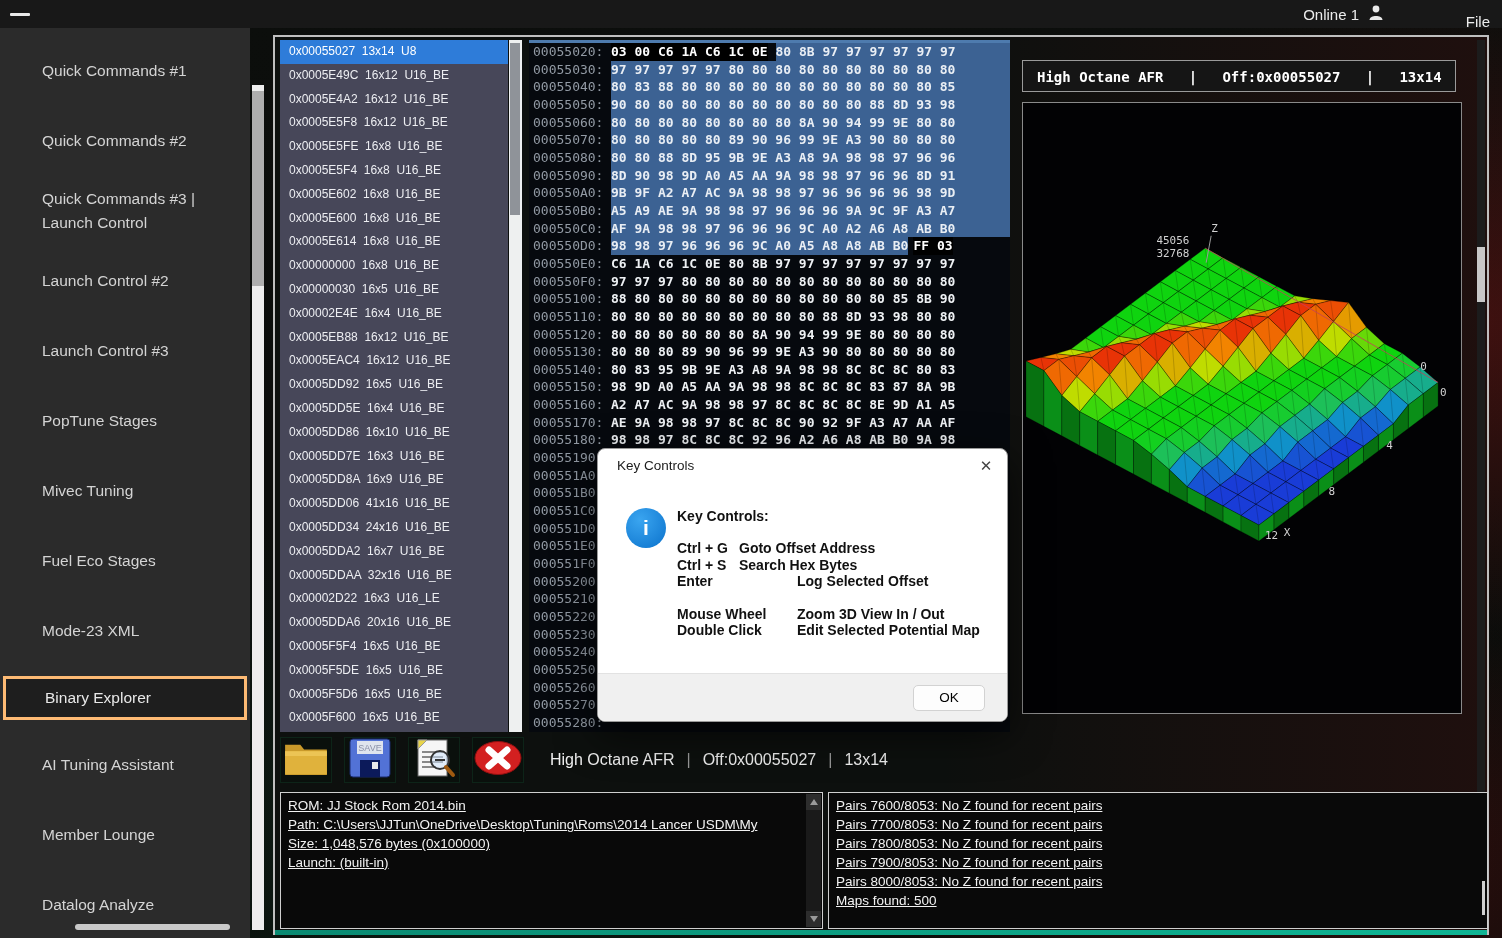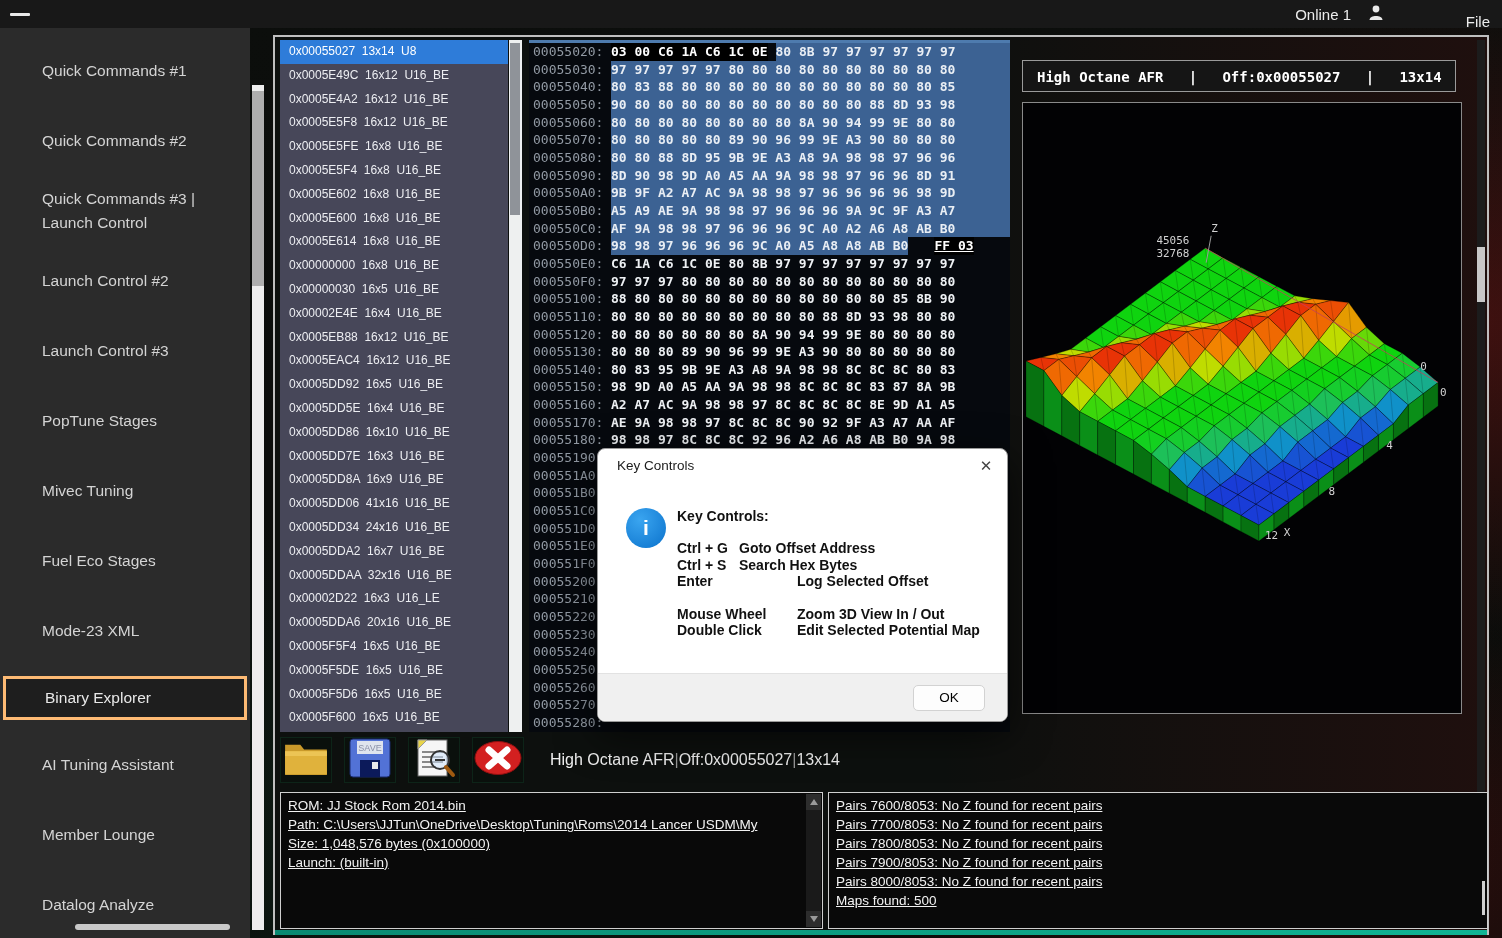--- a/index.html
+++ b/index.html
@@ -8,21 +8,21 @@
       radial-gradient(900px 520px at 1460px 320px, rgba(150,22,22,.38), transparent 62%),
       radial-gradient(760px 420px at 1320px 860px, rgba(130,18,18,.33), transparent 60%),
       radial-gradient(820px 520px at 420px 820px, rgba(18,70,44,.28), transparent 60%),
       linear-gradient(#0c0e0c,#0a0c0a);
     }
   .abs{position:absolute}
 
   
   #titlebar{left:0;top:0;width:1502px;height:28px;background:#181818;color:#ececec;font-size:15px}
   #min-dash{left:10px;top:13px;width:20px;height:3px;background:#e9e9e9;border-radius:1px}
-  #online-wrap{right:118px;top:4px;display:flex;align-items:center;gap:17px;height:20px}
+  #online-wrap{right:118px;top:4px;display:flex;align-items:center;gap:9px;height:20px}
   #file-label{right:12px;top:12px;line-height:20px}
 
   
   #sidebar{left:0;top:28px;width:250px;height:910px;background:#2b2b2b;overflow:hidden;padding-top:8px;box-sizing:border-box}
   .sb-item{height:70px;display:flex;align-items:center;padding-left:42px;padding-right:10px;
     color:#d4d4d4;font-size:15.5px;line-height:24px;box-sizing:border-box;cursor:default}
   .sb-item.sel{height:44px;margin:10px 3px;padding-left:39px;border:3px solid #fdba74;background:#1e1e1e;color:#e8e8e8}
   #sb-vtrack{left:252px;top:85px;width:12px;height:845px;background:#ededed}
   #sb-vthumb{position:absolute;left:0;top:6px;width:12px;height:195px;background:#aeaeae}
   #sb-htrack{left:75px;top:924px;width:155px;height:6px;background:#c9c9c9;border-radius:3px}
@@ -53,21 +53,21 @@
   #viewhdr{left:747px;top:23px;width:434px;height:32px;border:1px solid #9a9a9a;background:#151515;color:#fff;
     font-family:"DejaVu Sans Mono",monospace;font-size:14px;font-weight:bold;line-height:32px;padding-left:14px;white-space:pre;box-sizing:border-box}
   #view3d{left:747px;top:65px;width:438px;height:610px;border:1px solid #8a8a8a;background:#020204;box-sizing:content-box}
   #right-track{left:1202px;top:3px;width:8px;height:888px;background:#1c1c1c}
   #right-thumb{position:absolute;left:0;top:207px;width:8px;height:55px;background:#c8c8c8}
 
   
   #toolbar{left:5px;top:698px;height:50px;display:flex;align-items:center}
   .tbtn{width:52px;height:46px;margin-right:12px;display:flex;align-items:center;justify-content:center;
     background:rgba(5,18,10,.35);border:1px solid #0d2418;box-sizing:border-box;cursor:pointer}
-  #tb-title{margin-left:14px;color:#f0f0f0;font-size:16px;display:flex;align-items:center}
+  #tb-title{margin-left:14px;color:#f0f0f0;font-size:16px;display:flex;gap:12px;align-items:center}
   #tb-title .pipe{color:#9a9a9a}
 
   
   .infopanel{background:#090909;border:1px solid #cfcfcf;box-sizing:border-box;color:#f2f2f2;
     font-size:13.5px;line-height:19px;padding:3px 7px;overflow:hidden}
   #rompanel{left:5px;top:755px;width:543px;height:137px}
   #logpanel{left:553px;top:755px;width:660px;height:137px}
   .infoline{text-decoration:underline;white-space:pre}
   #rom-sb{position:absolute;right:1px;top:1px;width:15px;height:133px;background:#1a1a1a}
   .sb-arrow{position:absolute;left:0;width:15px;height:16px;background:#2d2d2d;display:flex;align-items:center;justify-content:center}
@@ -175,21 +175,21 @@
         <div class="hx-row"><span class="hx-a">00055030:</span><span class="hx-s hx-grow">97 97 97 97 97 80 80 80 80 80 80 80 80 80 80</span></div>
         <div class="hx-row"><span class="hx-a">00055040:</span><span class="hx-s hx-grow">80 83 88 80 80 80 80 80 80 80 80 80 80 80 85</span></div>
         <div class="hx-row"><span class="hx-a">00055050:</span><span class="hx-s hx-grow">90 80 80 80 80 80 80 80 80 80 80 88 8D 93 98</span></div>
         <div class="hx-row"><span class="hx-a">00055060:</span><span class="hx-s hx-grow">80 80 80 80 80 80 80 80 8A 90 94 99 9E 80 80</span></div>
         <div class="hx-row"><span class="hx-a">00055070:</span><span class="hx-s hx-grow">80 80 80 80 80 89 90 96 99 9E A3 90 80 80 80</span></div>
         <div class="hx-row"><span class="hx-a">00055080:</span><span class="hx-s hx-grow">80 80 88 8D 95 9B 9E A3 A8 9A 98 98 97 96 96</span></div>
         <div class="hx-row"><span class="hx-a">00055090:</span><span class="hx-s hx-grow">8D 90 98 9D A0 A5 AA 9A 98 98 97 96 96 8D 91</span></div>
         <div class="hx-row"><span class="hx-a">000550A0:</span><span class="hx-s hx-grow">9B 9F A2 A7 AC 9A 98 98 97 96 96 96 96 98 9D</span></div>
         <div class="hx-row"><span class="hx-a">000550B0:</span><span class="hx-s hx-grow">A5 A9 AE 9A 98 98 97 96 96 96 9A 9C 9F A3 A7</span></div>
         <div class="hx-row"><span class="hx-a">000550C0:</span><span class="hx-s hx-grow">AF 9A 98 98 97 96 96 96 9C A0 A2 A6 A8 AB B0</span></div>
-        <div class="hx-row"><span class="hx-a">000550D0:</span><span class="hx-s">98 98 97 96 96 96 9C A0 A5 A8 A8 AB B0</span><span class="hx-h" style="margin-left: 26px; text-decoration: underline;">FF 03</span></div>
+        <div class="hx-row"><span class="hx-a">000550D0:</span><span class="hx-s">98 98 97 96 96 96 9C A0 A5 A8 A8 AB B0</span><span class="hx-h" style="margin-left: 5px;">FF 03</span></div>
         <div class="hx-row"><span class="hx-a">000550E0:</span><span class="hx-p">C6 1A C6 1C 0E 80 8B 97 97 97 97 97 97 97 97</span></div>
         <div class="hx-row"><span class="hx-a">000550F0:</span><span class="hx-p">97 97 97 80 80 80 80 80 80 80 80 80 80 80 80</span></div>
         <div class="hx-row"><span class="hx-a">00055100:</span><span class="hx-p">88 80 80 80 80 80 80 80 80 80 80 80 85 8B 90</span></div>
         <div class="hx-row"><span class="hx-a">00055110:</span><span class="hx-p">80 80 80 80 80 80 80 80 80 88 8D 93 98 80 80</span></div>
         <div class="hx-row"><span class="hx-a">00055120:</span><span class="hx-p">80 80 80 80 80 80 8A 90 94 99 9E 80 80 80 80</span></div>
         <div class="hx-row"><span class="hx-a">00055130:</span><span class="hx-p">80 80 80 89 90 96 99 9E A3 90 80 80 80 80 80</span></div>
         <div class="hx-row"><span class="hx-a">00055140:</span><span class="hx-p">80 83 95 9B 9E A3 A8 9A 98 98 8C 8C 8C 80 83</span></div>
         <div class="hx-row"><span class="hx-a">00055150:</span><span class="hx-p">98 9D A0 A5 AA 9A 98 98 8C 8C 8C 83 87 8A 9B</span></div>
         <div class="hx-row"><span class="hx-a">00055160:</span><span class="hx-p">A2 A7 AC 9A 98 98 97 8C 8C 8C 8C 8E 9D A1 A5</span></div>
         <div class="hx-row"><span class="hx-a">00055170:</span><span class="hx-p">AE 9A 98 98 97 8C 8C 8C 90 92 9F A3 A7 AA AF</span></div>

